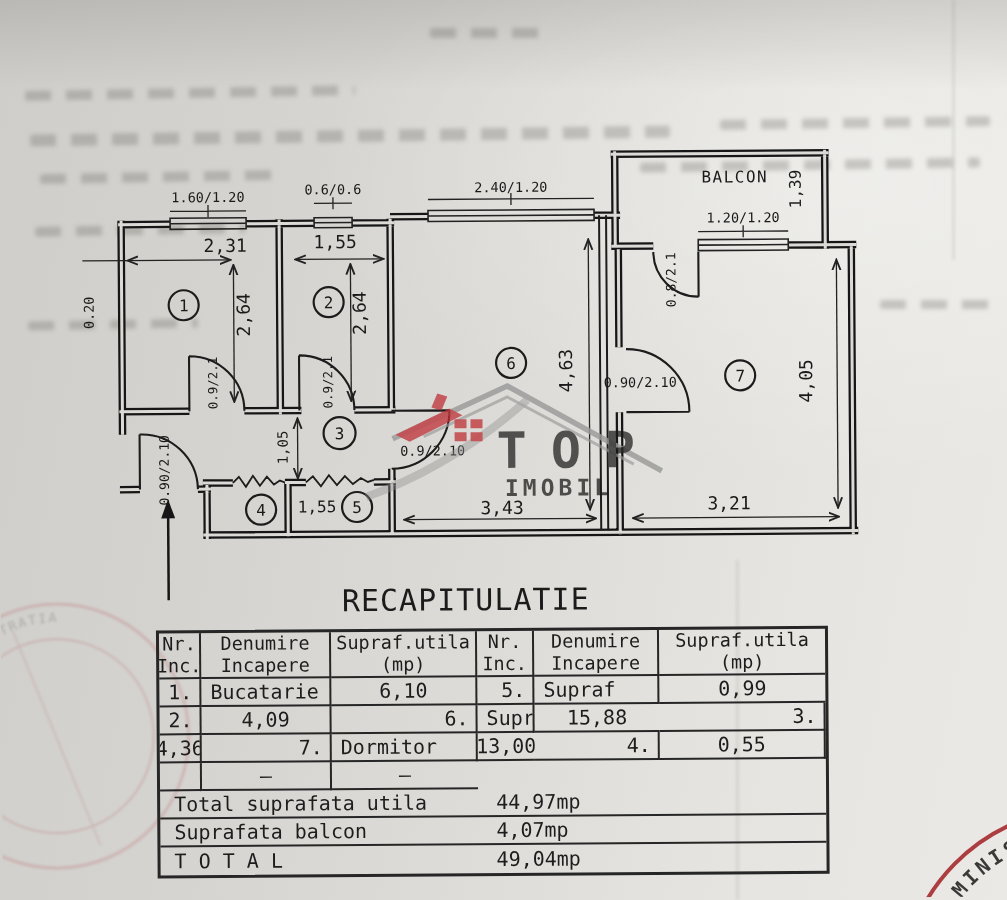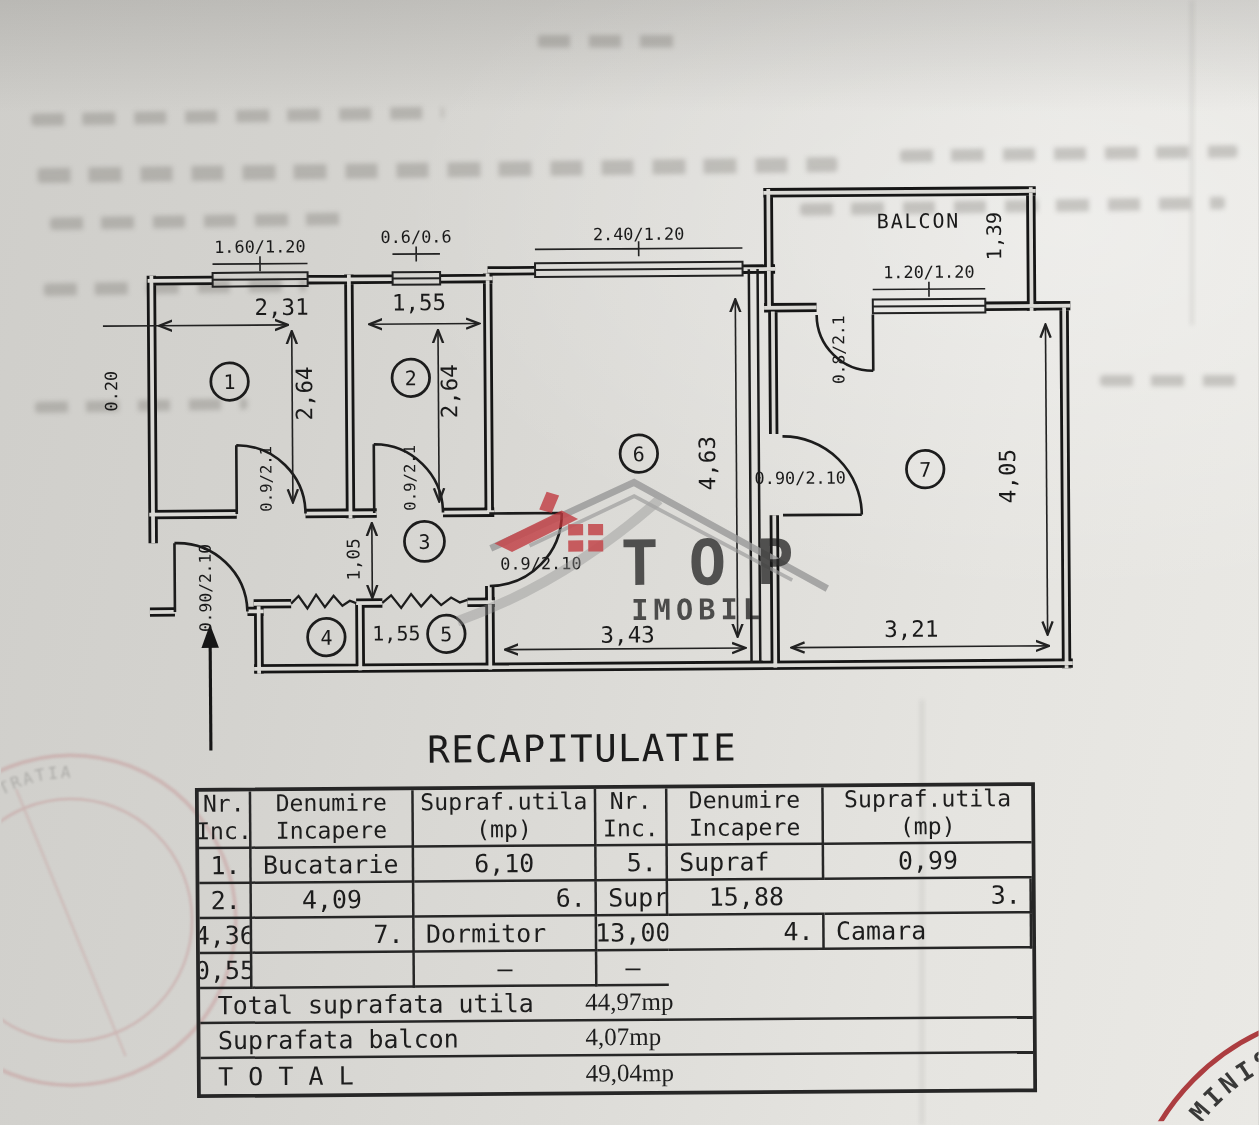--- a/index.html
+++ b/index.html
@@ -31,21 +31,21 @@
      display:flex;align-items:center;justify-content:center;overflow:hidden;white-space:nowrap;}
   .c.lastcol{border-right:none;}
   .c.h{flex-direction:column;justify-content:center;font-size:18.5px;line-height:1.18;}
   .c.h span{display:block;text-align:center;}
   .c.nr{justify-content:flex-end;padding-right:7px;}
   .c.name{justify-content:flex-start;padding-left:9px;}
   .trow{grid-column:1/-1;border-bottom:2.5px solid #262626;position:relative;
         display:flex;align-items:center;font-size:20px;}
   .trow.last{border-bottom:none;}
   .tlab{padding-left:14px;}
-  .tval{position:absolute;left:308px;font-family:Liberation Serif, serif;}
+  .tval{position:absolute;left:336px;}
 </style>
 </head>
 <body>
 
 <div id="paper">
   <div class="shade-top"></div>
   <div class="crease-v" style="left:736px;top:560px;height:340px;"></div>
   <div class="crease-v" style="left:952px;top:0;height:260px;"></div>
 
   <div class="bleed" style="left:25px;top:88px;width:330px;transform:rotate(-1deg);"></div>
@@ -271,21 +271,20 @@
       <div class="c name">Suprafata</div>
       <div class="c lastcol">15,88</div>
 
       <div class="c nr">3.</div>
       <div class="c">4,36</div>
       <div class="c nr">7.</div>
       <div class="c name">Dormitor</div>
       <div class="c lastcol">13,00</div>
 
       <div class="c nr">4.</div>
-      <div class="c name">Camara</div>
       <div class="c">0,55</div>
       <div class="c nr"></div>
       <div class="c">–</div>
       <div class="c lastcol">–</div>
 
       <div class="trow">
         <span class="tlab">Total suprafata utila</span>
         <span class="tval">44,97mp</span>
       </div>
       <div class="trow">

